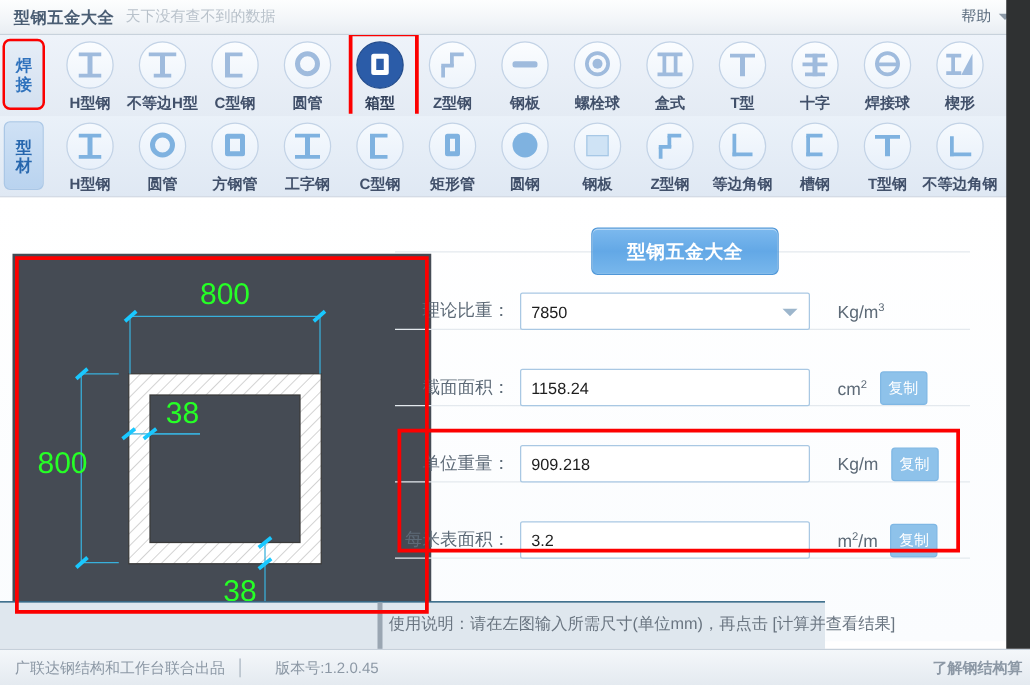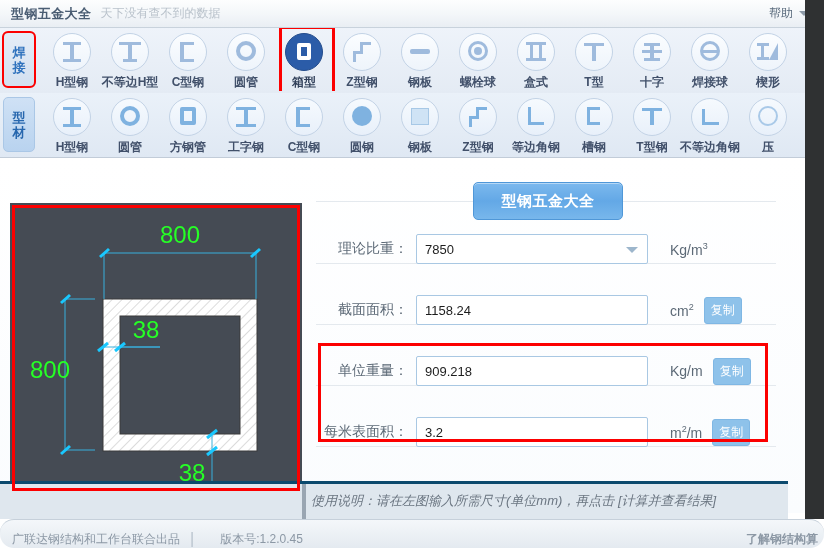--- a/index.html
+++ b/index.html
@@ -127,21 +127,21 @@
     position: absolute; left: 0; top: 158px; width: 824px; height: 355px;
     background: linear-gradient(to bottom,#ffffff 0%, #fafcfe 100%);
   }
   .panel-title {
     position: absolute; left: 0; top: 12px; width: 310px;
     text-align: center; font-size: 14px; font-weight: bold; color: #57646f;
   }
 
   
   .canvas-wrap {
-    position: absolute; left: 10px; top: 45px; width: 292px; height: 290px;
+    position: absolute; left: 10px; top: 45px; width: 335px; height: 290px;
     background: #454b54;
   }
   .canvas-hl {
     position: absolute; left: 2px; top: 2px; right: 2px; bottom: 2px;
     border: 3px solid #fc0000; pointer-events: none; z-index: 9;
   }
   .svgbox { position: absolute; left: 0; top: 0; width: 296px; height: 290px; }
 
   
   .form {
@@ -198,40 +198,39 @@
     display: flex; align-items: center; justify-content: center;
     cursor: pointer;
   }
   .redbox {
     position: absolute; left: 2px; top: 185px; width: 450px; height: 99px;
     border: 3px solid #fc0000; pointer-events: none; z-index: 5;
   }
 
   
   .hint-bar {
-    position: absolute; left: 0; top: 481px; width: 788px; height: 38px;
+    position: absolute; left: 0; top: 481px; width: 660px; height: 38px;
     background: #dfe7ee;
-    border-top: 3px solid #0c4a6e;
-    font-style: italic;
+    border-top: 1px solid #0c4a6e;
   }
   .hint-text {
     position: absolute; left: 311px; top: 8px;
     font-size: 13px; color: #6a7581; white-space: nowrap;
   }
   .hint-accent {
     position: absolute; left: 302px; top: 0; width: 4px; height: 38px;
     background: #9aa6b2;
   }
 
   
   .statusbar {
     position: absolute; left: 0; top: 519px; width: 824px; height: 29px;
     background: linear-gradient(to bottom,#f4f7fa 0%, #e4eaf0 100%);
     border-top: 1px solid #c6d0da;
-    display: flex; align-items: flex-end; border-radius: 14px;
+    display: flex; align-items: center;
   }
   .status-left { margin-left: 12px; font-size: 12px; color: #8c98a5; }
   .status-sep { margin: 0 10px; color: #b9c3cd; }
   .status-right {
     margin-left: auto; margin-right: 6px;
     font-size: 12px; color: #8c98a5; white-space: nowrap;
     overflow: hidden; max-width: 120px; font-weight: bold;
   }
 
   
@@ -456,20 +455,28 @@
           <div class="circ">
             <span class="gly r2">
                 <i style="left:4px;top:1px;width:14px;height:3px"></i>
                 <i style="left:4px;top:3px;width:4px;height:16px"></i>
                 <i style="left:4px;top:18px;width:14px;height:3px"></i>
               </span>
           </div>
           <div class="lbl">C型钢</div>
         </div>
 
+        <div class="tool r2">
+          <div class="circ">
+            <span class="gly r2">
+                <i style="left:6px;top:1px;width:12px;height:18px;border-radius:2px;background:transparent;border:4px solid #7fb2e0"></i>
+              </span>
+          </div>
+          <div class="lbl">矩形管</div>
+        </div>
 
         <div class="tool r2">
           <div class="circ">
             <span class="gly r2">
                 <i style="left:2px;top:0px;width:20px;height:20px;border-radius:50%"></i>
               </span>
           </div>
           <div class="lbl">圆钢</div>
         </div>
 

